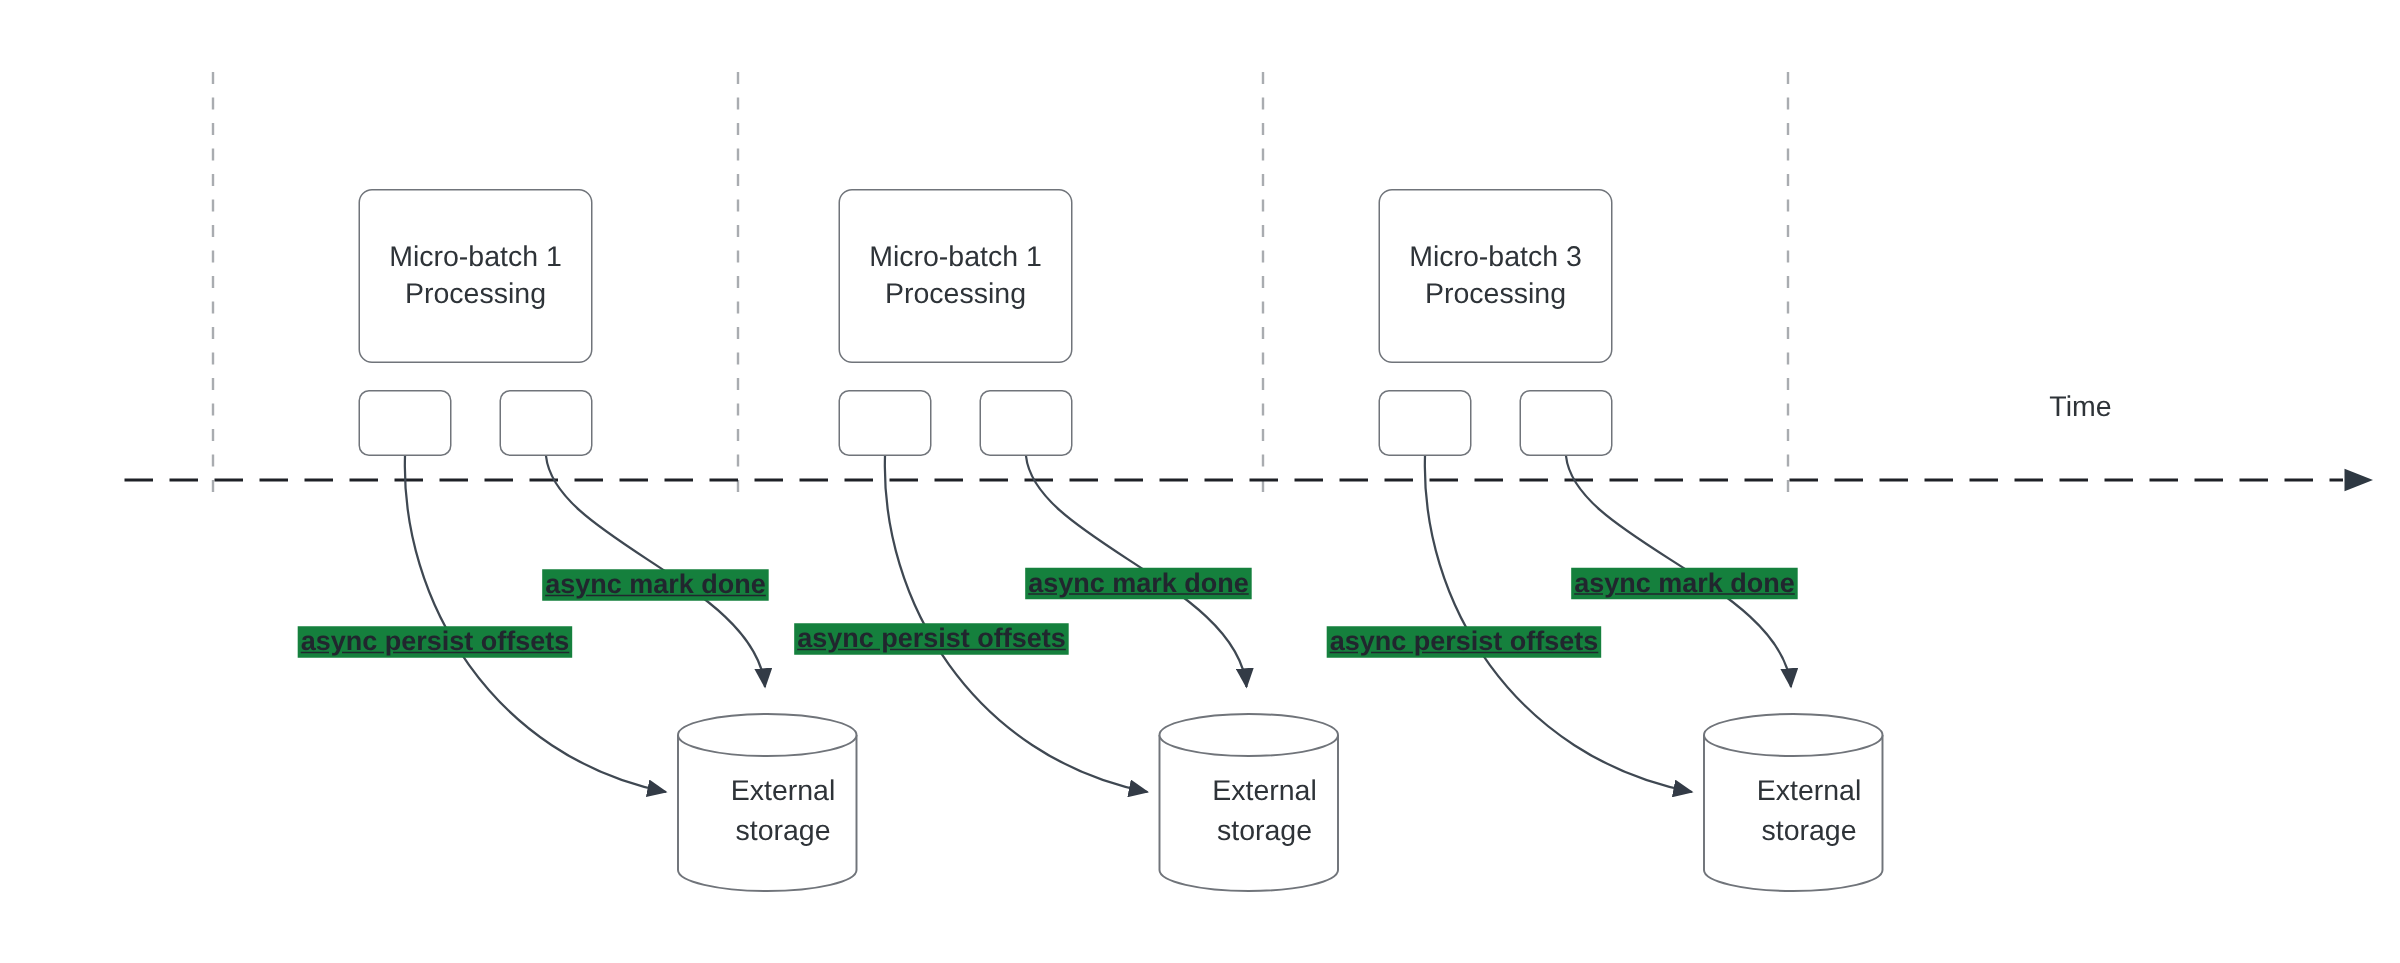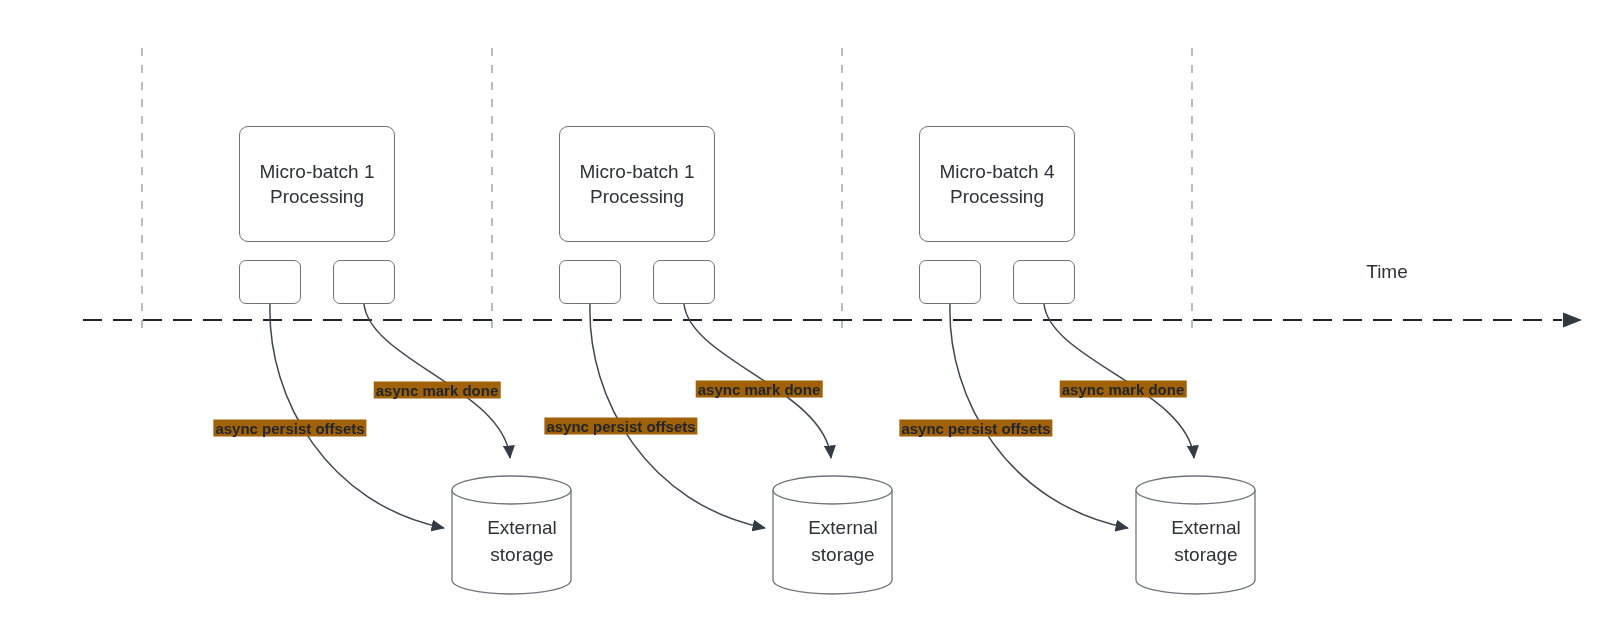--- a/index.html
+++ b/index.html
@@ -79,25 +79,26 @@
     width: 140px;
     text-align: center;
     font-size: 19px;
     line-height: 27px;
     color: var(--shape-text, #2e3338);
   }
   .edge-label {
     position: absolute;
     transform: translate(-50%, -50%);
     white-space: nowrap;
-    font-size: 15px;
+    font-size: 18px;
     font-weight: bold;
     color: var(--edge-label-text, #21262e);
-    background: #a16207;
+    background: #15803d;
     padding: 0 2px;
+    text-decoration: underline;
   }
   .time-label {
     position: absolute;
     transform: translate(-50%, -50%);
     left: 1387px;
     top: 272px;
     font-size: 19px;
     color: var(--shape-text, #33383f);
     white-space: nowrap;
     text-align: center;
@@ -168,21 +169,21 @@
   <div class="small-box" style="left:559px"></div>
   <div class="small-box" style="left:653px"></div>
   <div class="edge-label" style="left:621px; top:426px">async persist offsets</div>
   <div class="edge-label" style="left:759px; top:389px">async mark done</div>
   <div class="storage-text" style="left:773px">
     <div>External</div>
     <div>storage</div>
   </div>
 
   <div class="main-box" style="left:919px">
-    <span>Micro-batch 4</span>
+    <span>Micro-batch 3</span>
     <span>Processing</span>
   </div>
   <div class="small-box" style="left:919px"></div>
   <div class="small-box" style="left:1013px"></div>
   <div class="edge-label" style="left:976px; top:428px">async persist offsets</div>
   <div class="edge-label" style="left:1123px; top:389px">async mark done</div>
   <div class="storage-text" style="left:1136px">
     <div>External</div>
     <div>storage</div>
   </div>

